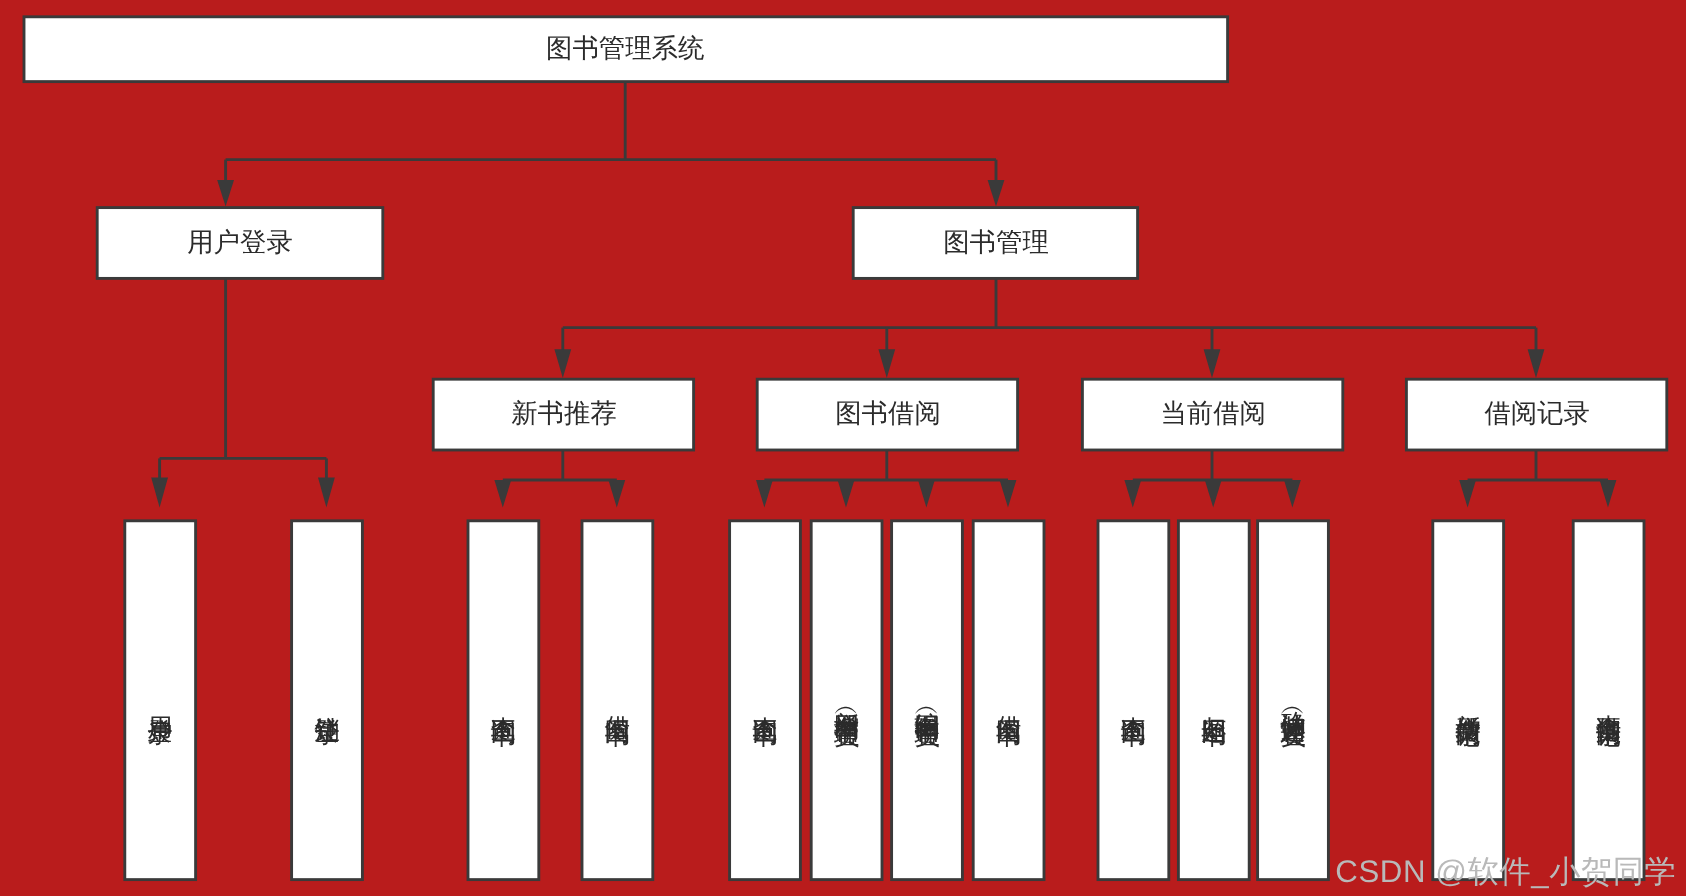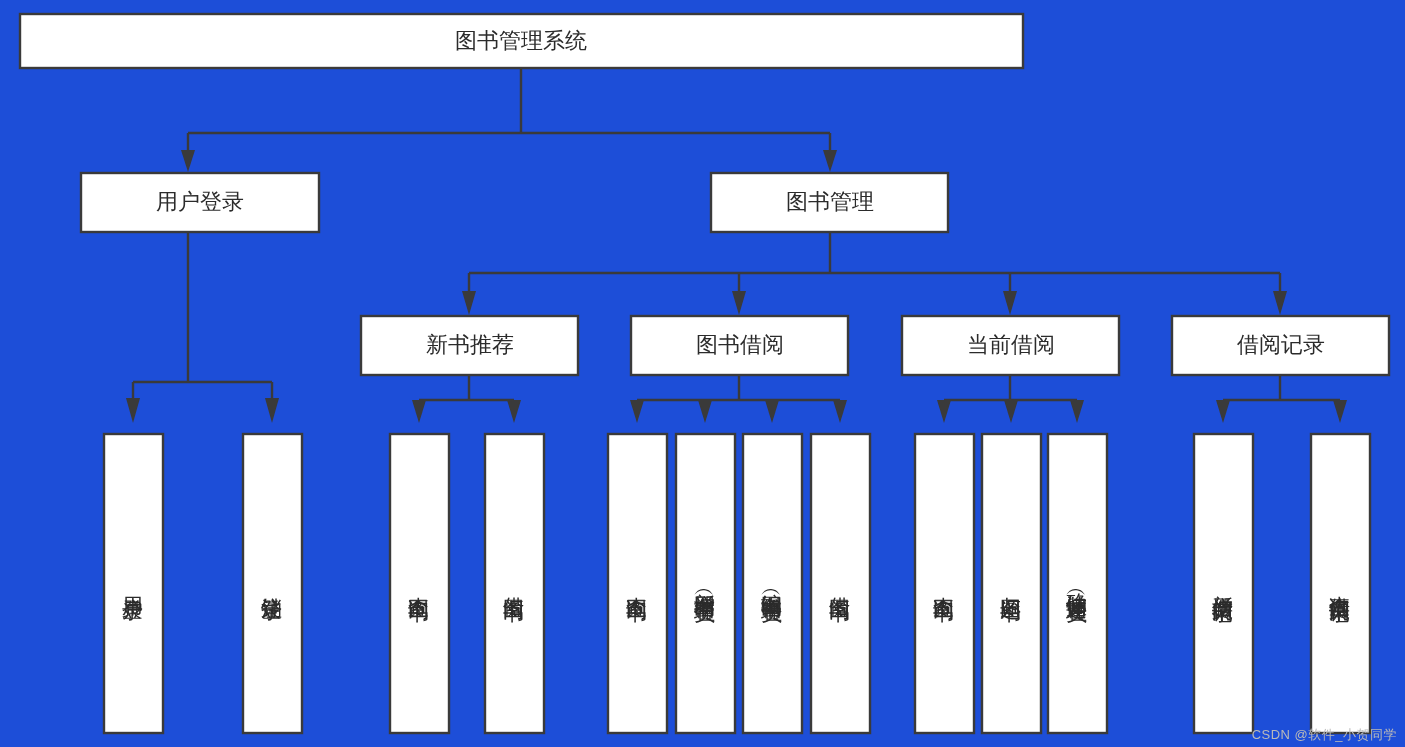--- a/index.html
+++ b/index.html
@@ -7,21 +7,21 @@
     padding: 0;
     background: #ffffff;
   }
   body {
     font-family: "Liberation Sans", "DejaVu Sans", sans-serif;
   }
   #diagram-root {
     position: relative;
     width: 1405px;
     height: 747px;
-    background: #1d4ed8;
+    background: #b91c1c;
     overflow: hidden;
   }
   svg.flowchart {
     position: absolute;
     top: 0;
     left: 0;
     width: 1405px;
     height: 747px;
     display: block;
   }
@@ -54,21 +54,21 @@
     text-orientation: upright;
     letter-spacing: 1.5px;
     dominant-baseline: central;
     text-anchor: middle;
   }
   .watermark {
     position: absolute;
     right: 8px;
     bottom: 3px;
     font-family: "Liberation Sans", "DejaVu Sans", sans-serif;
-    font-size: 13px;
+    font-size: 26px;
     color: #b9b9b9;
     letter-spacing: 0.5px;
     user-select: none;
     white-space: nowrap;
   }
 </style>
 </head>
 <body>
 
 <div id="diagram-root">

